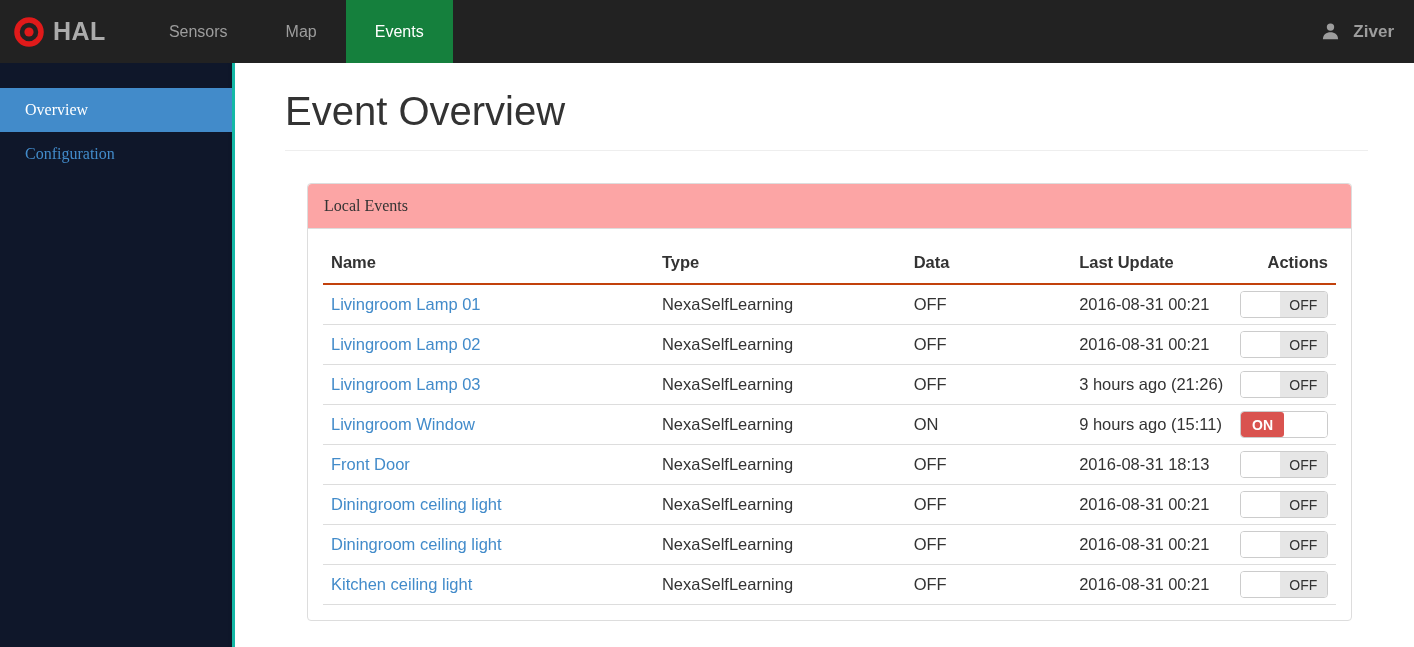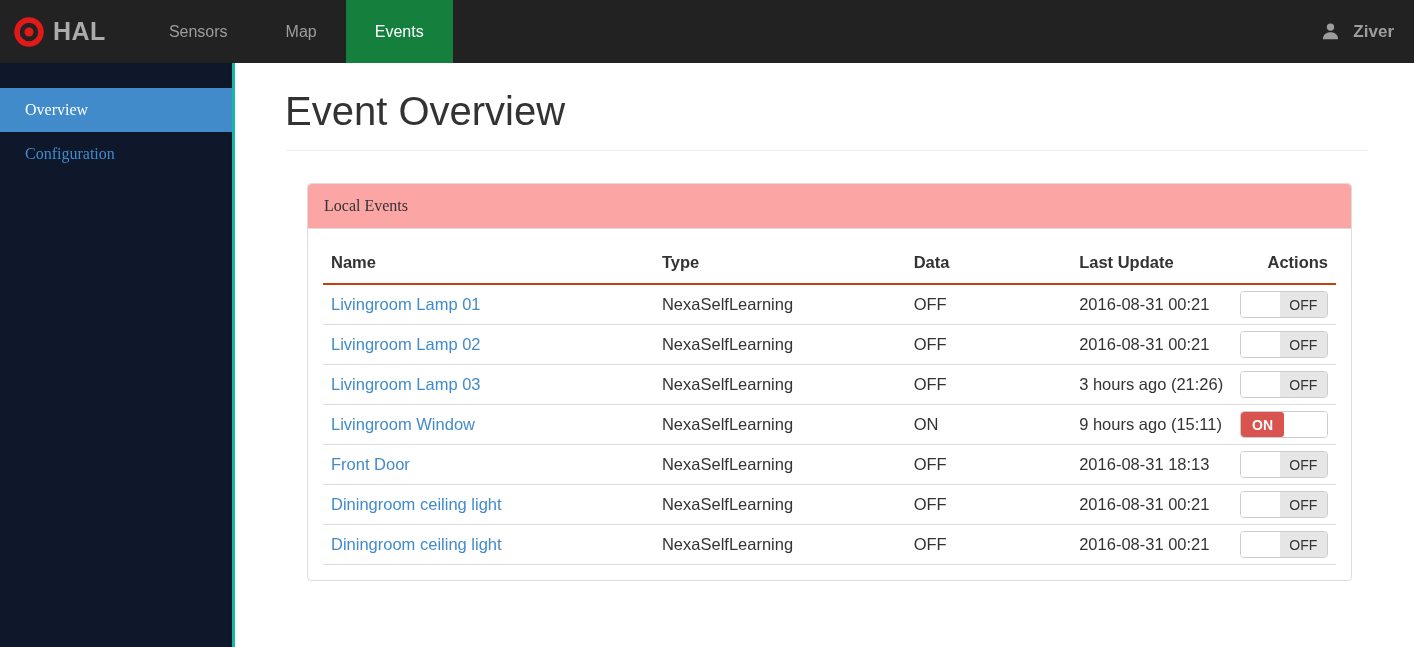--- a/index.html
+++ b/index.html
@@ -205,18 +205,30 @@
     <td>NexaSelfLearning</td>
     <td>OFF</td>
     <td>2016-08-31 00:21</td>
     <td class="actions-cell">
       <div class="switch off">
         <span class="seg seg-state">OFF</span>
         <span class="seg seg-blank"></span>
       </div>
     </td>
   </tr>
+              <tr>
+    <td><a class="name-link">Kitchen ceiling light</a></td>
+    <td>NexaSelfLearning</td>
+    <td>OFF</td>
+    <td>2016-08-31 00:21</td>
+    <td class="actions-cell">
+      <div class="switch off">
+        <span class="seg seg-state">OFF</span>
+        <span class="seg seg-blank"></span>
+      </div>
+    </td>
+  </tr>
             </tbody>
         </table>
       </div>
     </div>
   </div>
 </div>
 
 </body></html>

